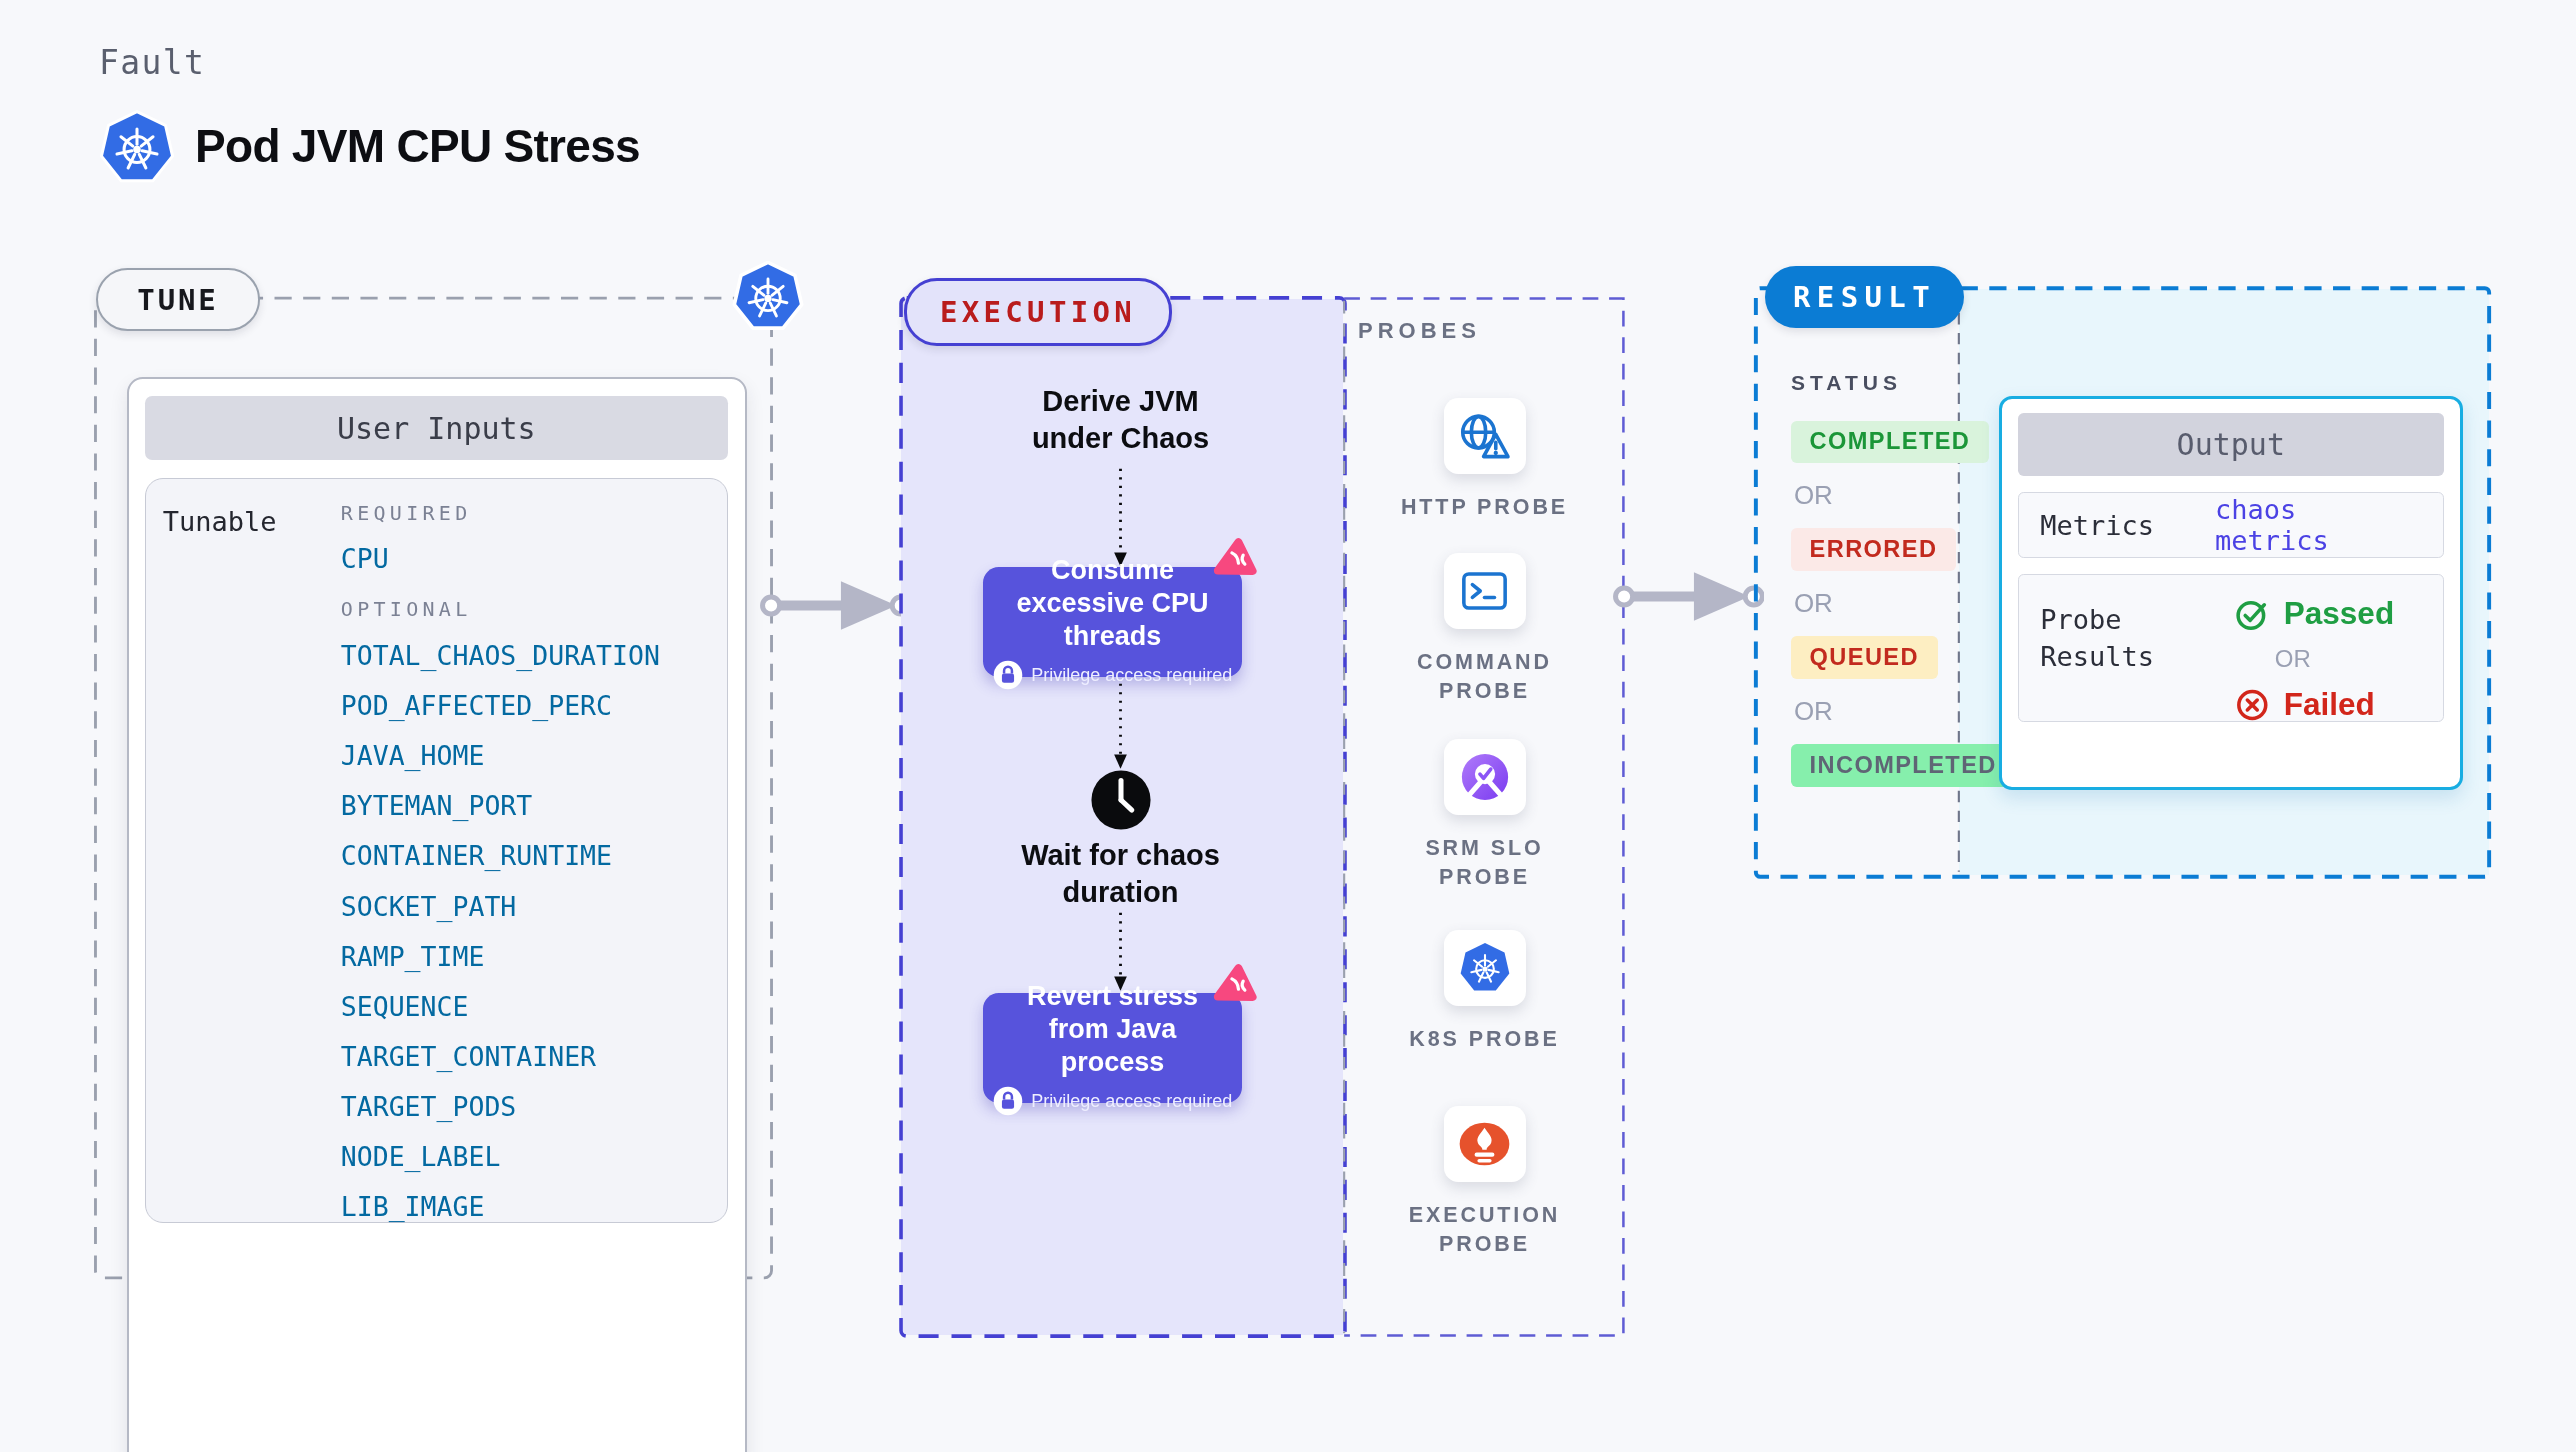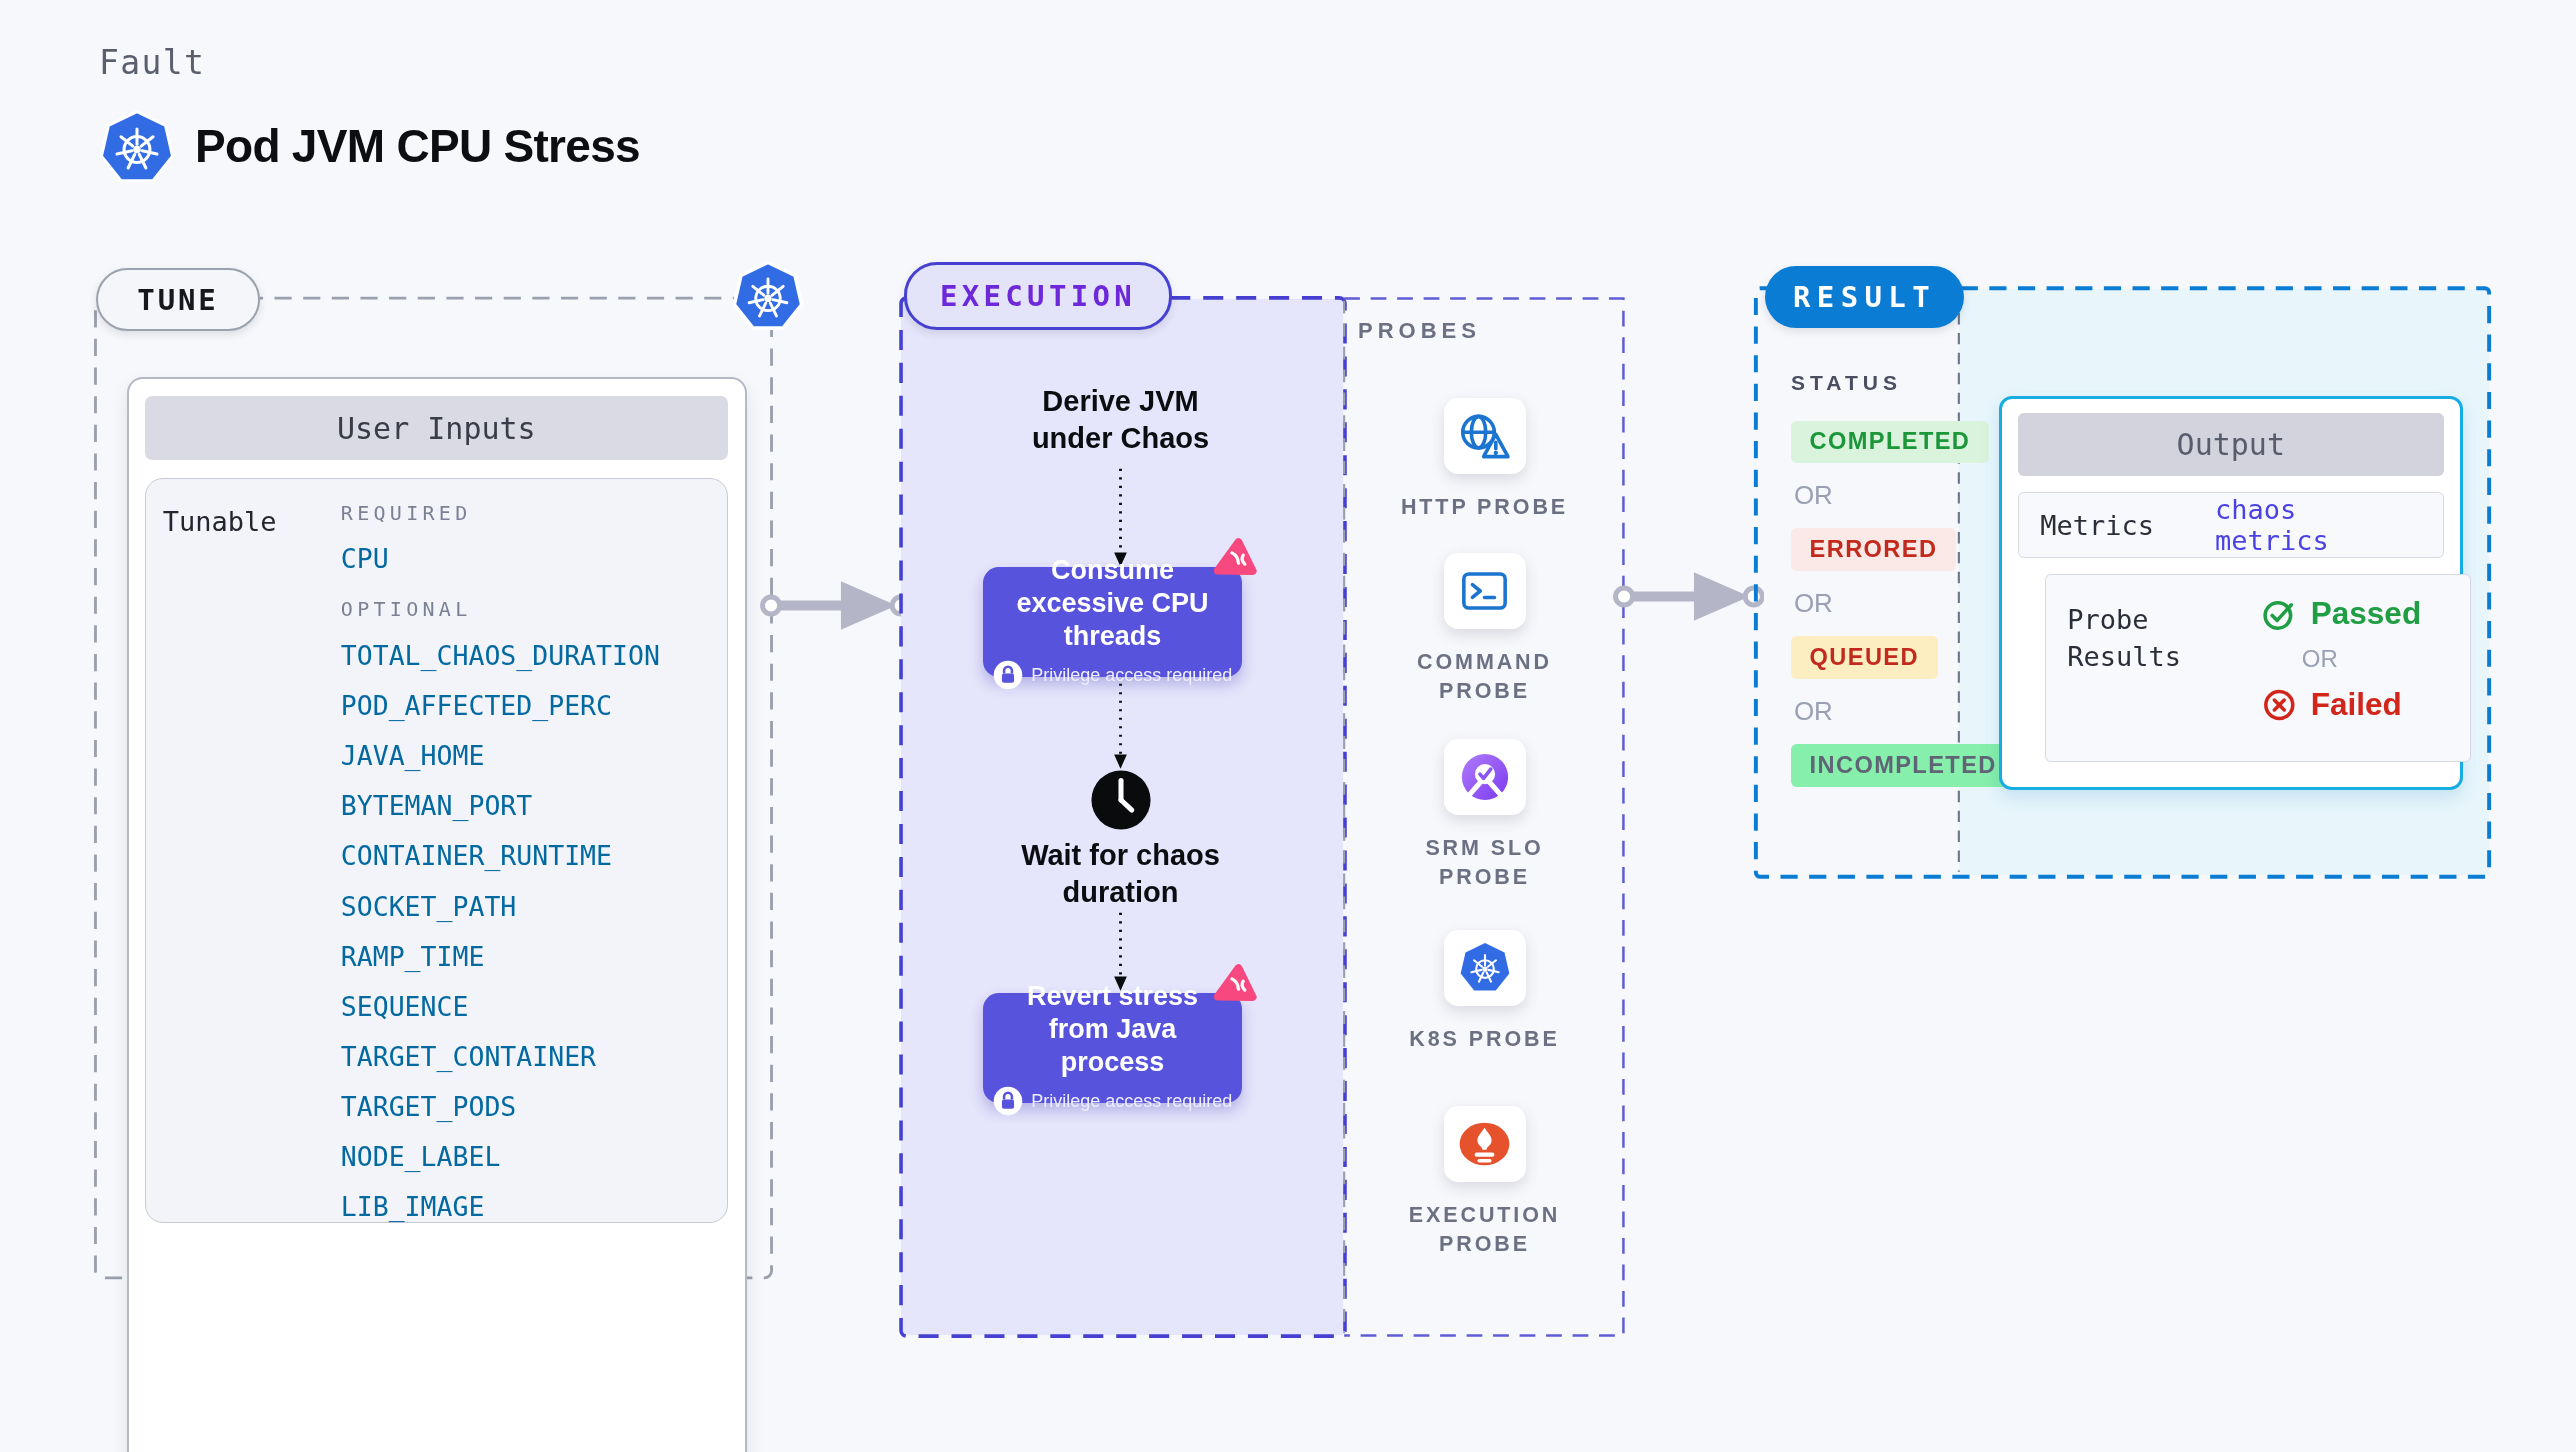--- a/index.html
+++ b/index.html
@@ -10,21 +10,21 @@
 
   
   .kicker{left:99px;top:43px;font-size:33px;color:#5a5f6e;letter-spacing:1.4px;}
   .title-row-icon{left:99px;top:110px;width:76px;height:76px;}
   .page-title{left:195px;top:119px;font-size:46px;font-weight:800;color:#0d0e12;letter-spacing:-0.7px;}
 
   
   .pill{display:flex;align-items:center;justify-content:center;border-radius:33px;
         font-weight:700;font-size:29px;box-shadow:0 3.6px 8.6px rgba(30,34,60,.12);}
   .tune-pill{left:96px;top:268px;width:160px;height:59px;background:#f5f6f9;border:2.9px solid #9aa2ae;color:#17181d;letter-spacing:2.9px;}
-  .exec-pill{left:904px;top:262px;width:262px;height:62px;background:#e3e3fa;border:3.6px solid #4540d2;color:#6d28d9;letter-spacing:4.3px;}
+  .exec-pill{left:904px;top:278px;width:262px;height:62px;background:#e3e3fa;border:3.6px solid #4540d2;color:#b91c1c;letter-spacing:4.3px;}
   .result-pill{left:1765px;top:266px;width:199px;height:62px;background:#0b7cd4;border:none;color:#ffffff;letter-spacing:6.4px;}
 
   
   .ui-card{left:127px;top:377px;width:620px;height:1093px;background:#ffffff;border:2.1px solid #b5b9c5;
            border-radius:15.8px;box-shadow:0 8.6px 18.6px rgba(40,44,63,.10);box-sizing:border-box;}
   .ui-header{position:absolute;left:15.8px;top:17px;width:583px;height:64px;background:#d9dae3;border-radius:7.2px;
              display:flex;align-items:center;justify-content:center;font-size:30px;color:#3a3d49;}
   .ui-list{position:absolute;left:15.8px;top:99px;width:583px;height:745px;background:#f3f4f9;
            border:1.4px solid #c7cad5;border-radius:18px;box-sizing:border-box;}
   .tunable-label{position:absolute;left:17px;top:27px;font-size:27px;color:#24262f;}
@@ -59,21 +59,21 @@
   .status-badge{padding:7.9px 18.6px;border-radius:5.7px;font-size:23.6px;font-weight:800;letter-spacing:1.4px;}
   .or{font-size:26px;color:#9aa0b3;padding-left:2.9px;}
   .output-card{left:1999px;top:396px;width:464px;height:394px;background:#ffffff;border:3.6px solid #18ade2;
                border-radius:13px;box-sizing:border-box;box-shadow:0 7.2px 18.6px rgba(23,120,180,.16);}
   .output-header{position:absolute;left:15.8px;top:14.3px;width:426px;height:63px;background:#d2d3dd;border-radius:5.7px;
                  display:flex;align-items:center;justify-content:center;font-size:30px;color:#585c6d;}
   .output-row{position:absolute;left:15.8px;width:426px;background:#f8f9fc;border:1.4px solid #d6d9e2;border-radius:5.7px;box-sizing:border-box;}
   .metrics-row{top:93px;height:66px;display:flex;align-items:center;padding:0 21.5px;}
   .metrics-label{font-size:27px;color:#2b2e39;width:179px;}
   .metrics-value{font-size:27px;color:#4b42e4;cursor:pointer;}
-  .probe-results-row{top:175px;height:188px;margin-left:27px;}
+  .probe-results-row{top:175px;height:148px;}
   .pr-label{position:absolute;left:21.5px;top:26px;font-size:27px;color:#2b2e39;line-height:37px;width:143px;}
   .pr-right{position:absolute;left:216px;top:20px;display:flex;flex-direction:column;gap:13px;}
   .verdict-row{display:flex;align-items:center;gap:13px;}
   .verdict-pass{font-size:31.5px;font-weight:700;color:#1f9e43;}
   .verdict-fail{font-size:31.5px;font-weight:700;color:#d2261b;}
   .pr-or{font-size:24px;color:#9aa0b3;margin-left:40px;}
 
   svg{display:block;}
 </style>
 </head>

